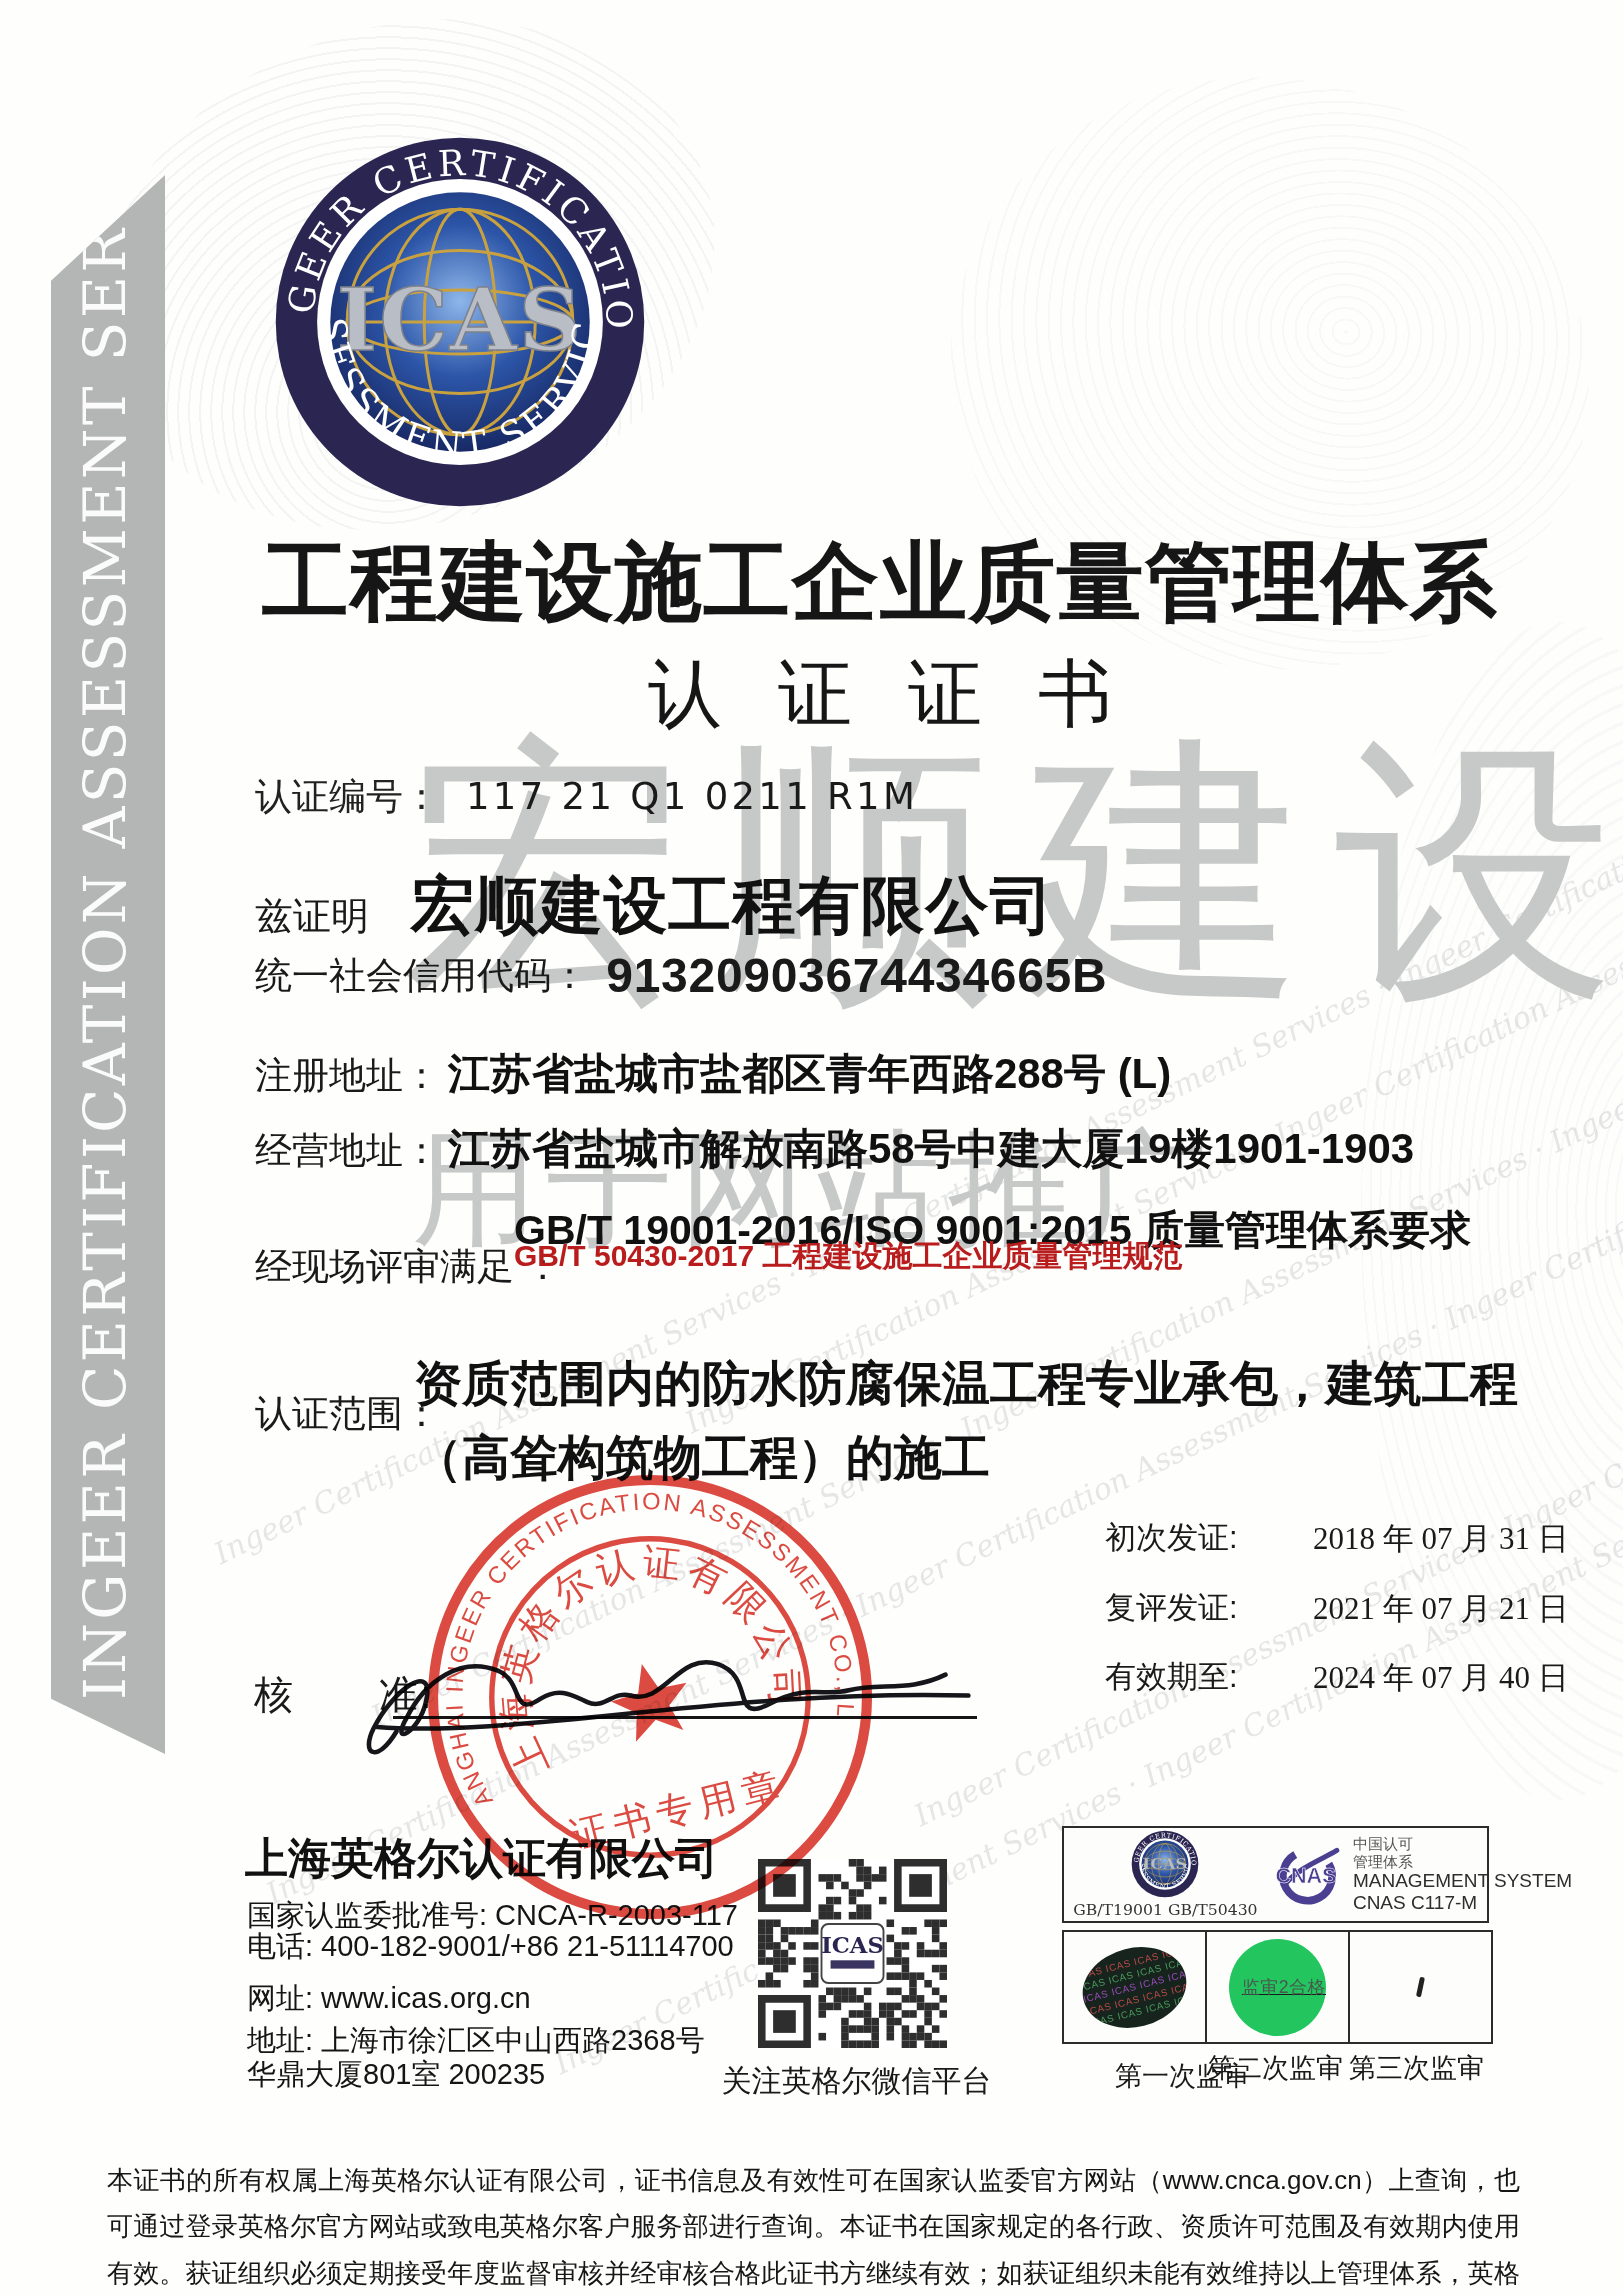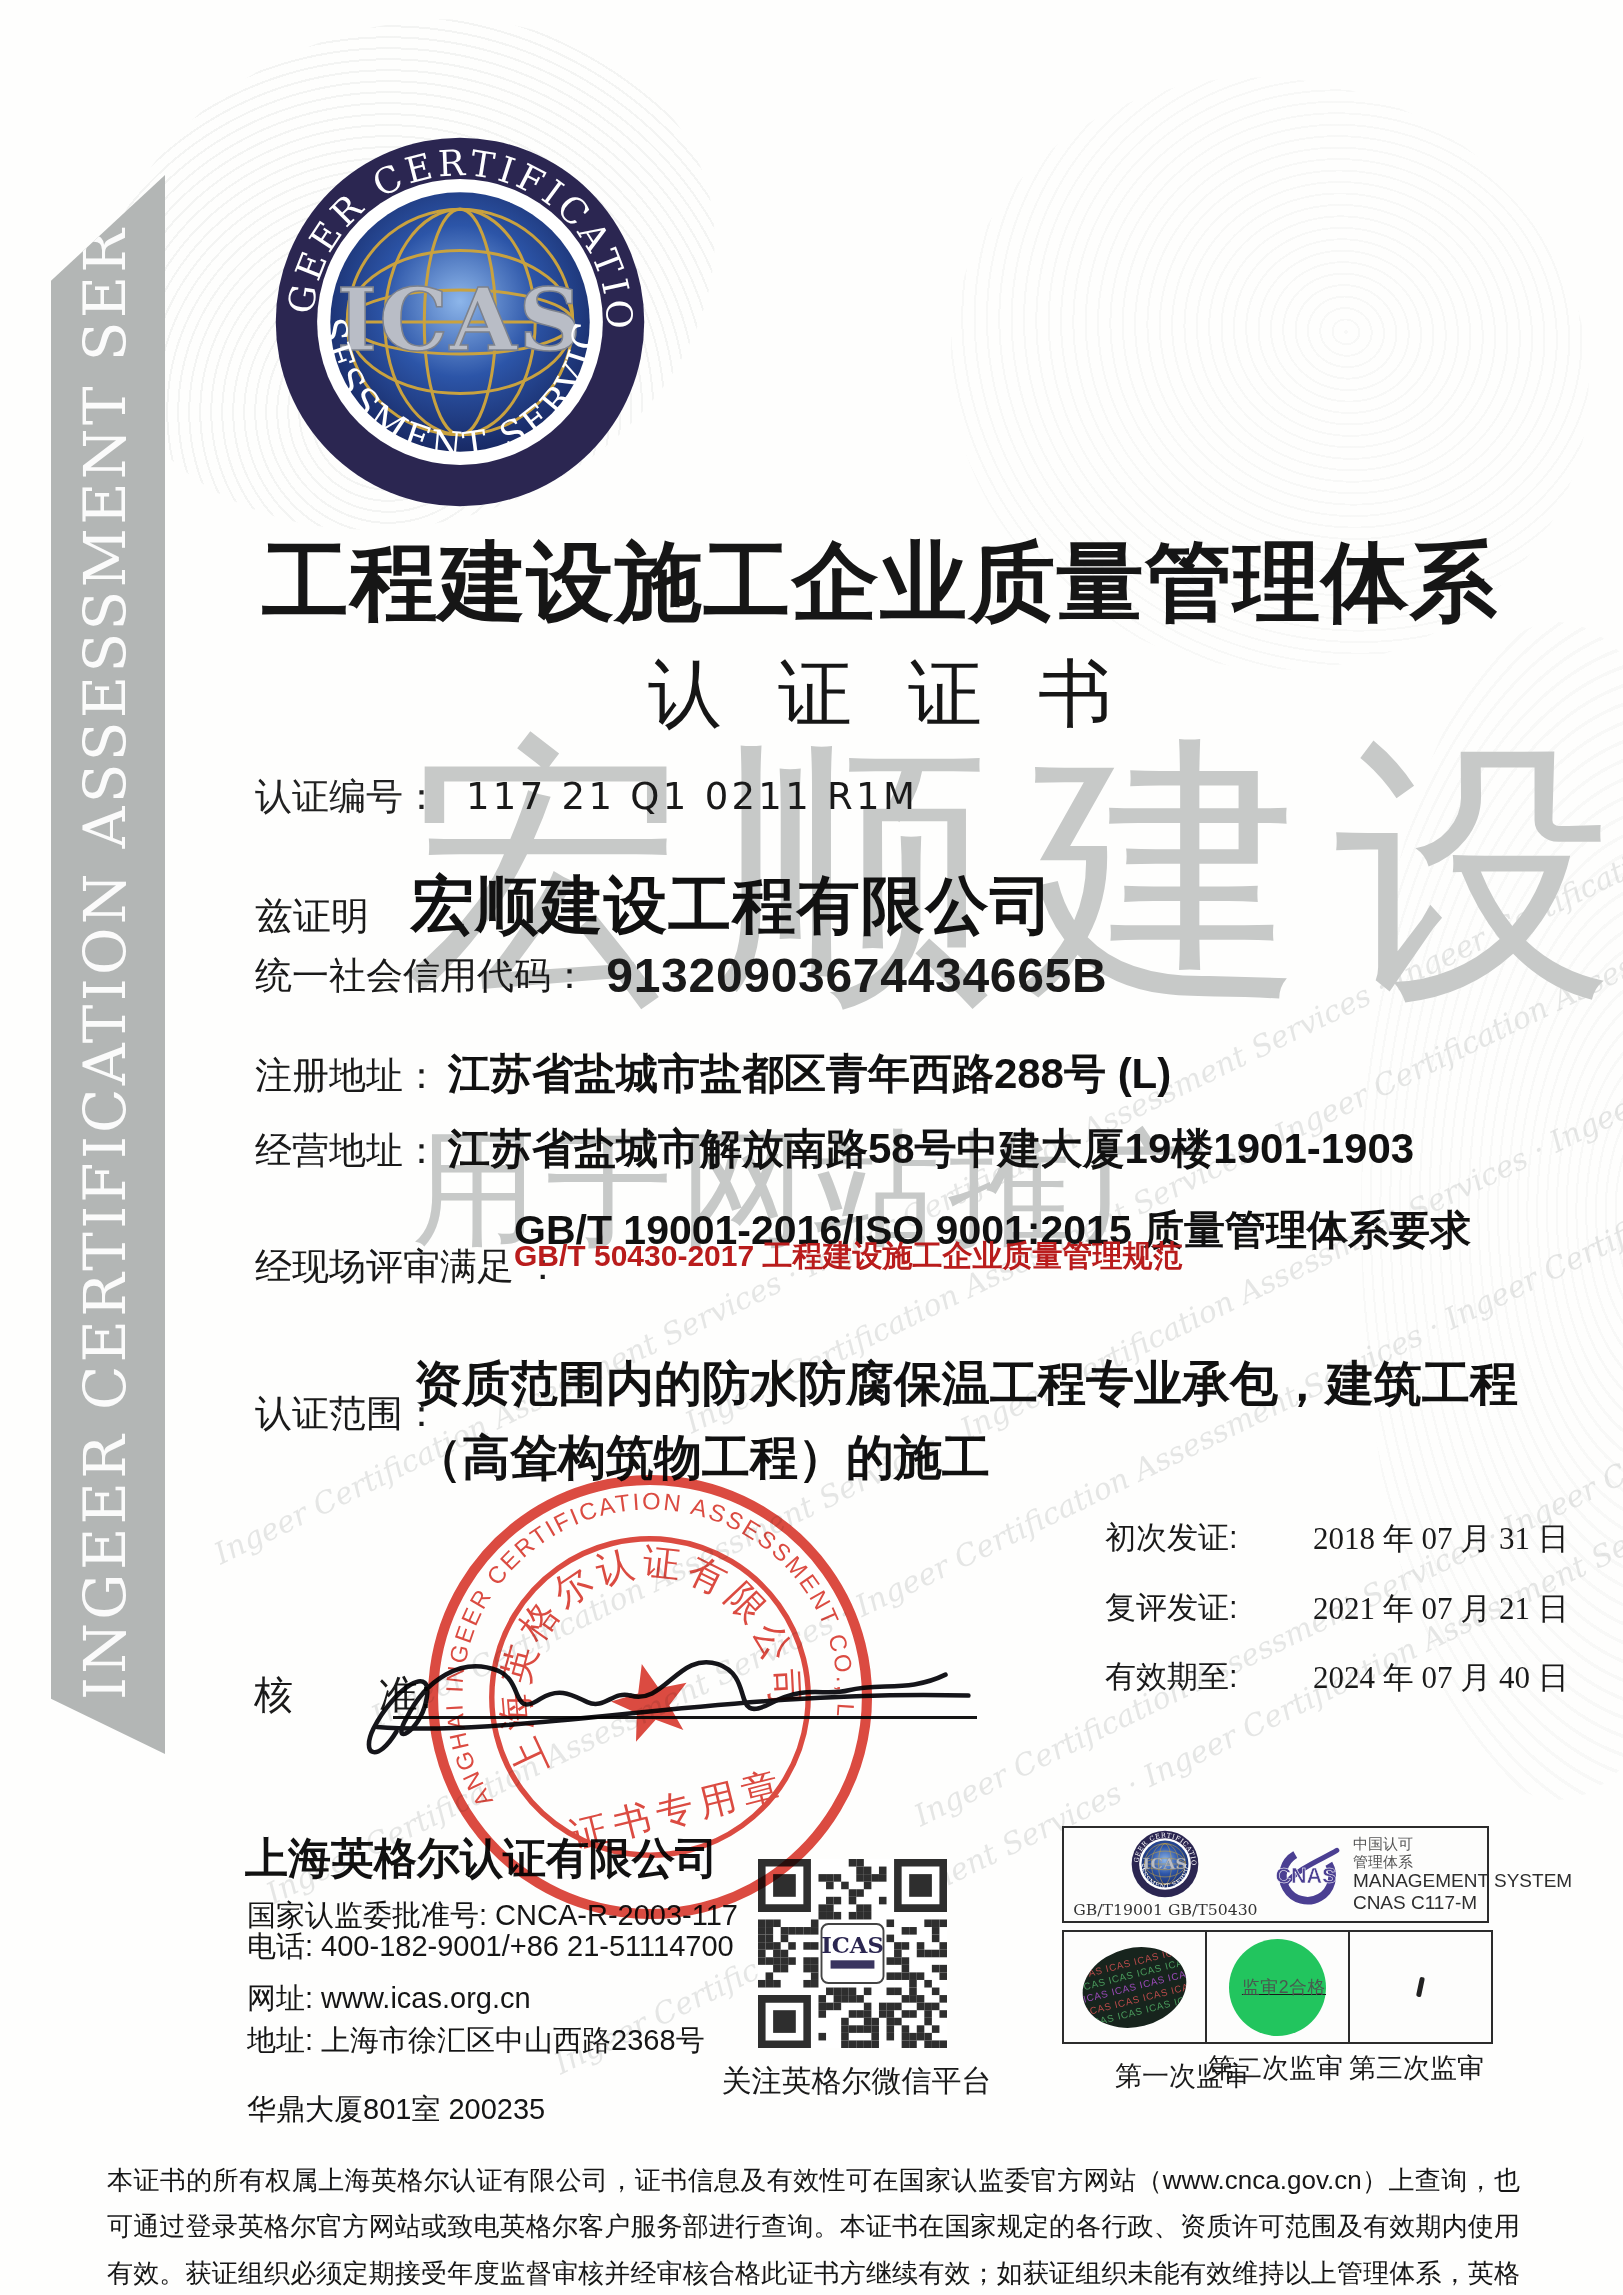--- a/index.html
+++ b/index.html
@@ -54,21 +54,21 @@
   .date-row .dval{position:absolute;left:208px;top:0.7px;font-family:"Liberation Serif",serif;font-size:31px;white-space:nowrap;}
   #date1{top:1517px;} #date2{top:1587px;} #date3{top:1656px;}
   #approval-label{left:254px;top:1668px;font-size:39px;letter-spacing:2.6px;}
   #approval-line{left:393px;top:1716px;width:584px;height:2.6px;background:#151515;z-index:2;}
   #signature{left:357px;top:1591px;width:628px;height:183px;z-index:5;mix-blend-mode:multiply;}
   #seal{left:424px;top:1471px;width:452px;height:452px;z-index:4;transform:rotate(-14deg);
         opacity:.92;mix-blend-mode:multiply;}
   
   #issuer-name{left:245px;top:1830px;font-size:43px;font-weight:700;color:#111;}
   .issuer-line{left:247px;font-size:29px;color:#151515;}
-  #iss1{top:1896px;} #iss2{top:1927px;} #iss3{top:1979px;} #iss4{top:2021px;} #iss5{top:2055px;margin-top:35px;}
+  #iss1{top:1896px;} #iss2{top:1927px;} #iss3{top:1979px;} #iss4{top:2021px;} #iss5{top:2055px;}
   
   #qr-box{left:758px;top:1859px;width:189px;height:189px;z-index:2;}
   #qr-caption{left:719px;top:2061px;width:275px;text-align:center;font-size:30px;z-index:2;}
   
   .audit-box{border:2.6px solid #2c2c2c;background:#fdfdfc;z-index:2;}
   #audit-top{left:1062px;top:1826px;width:427px;height:97px;display:flex;align-items:center;padding:0 9.2px;box-sizing:border-box;}
   #audit-bottom{left:1062px;top:1930px;width:427px;height:110px;display:flex;}
   .audit-cell{flex:1;border-right:2px solid #2c2c2c;display:flex;align-items:center;justify-content:center;overflow:hidden;}
   .audit-cell:last-child{border-right:none;}
   .audit-label{top:2050px;width:141px;text-align:center;font-size:27px;z-index:2;}

